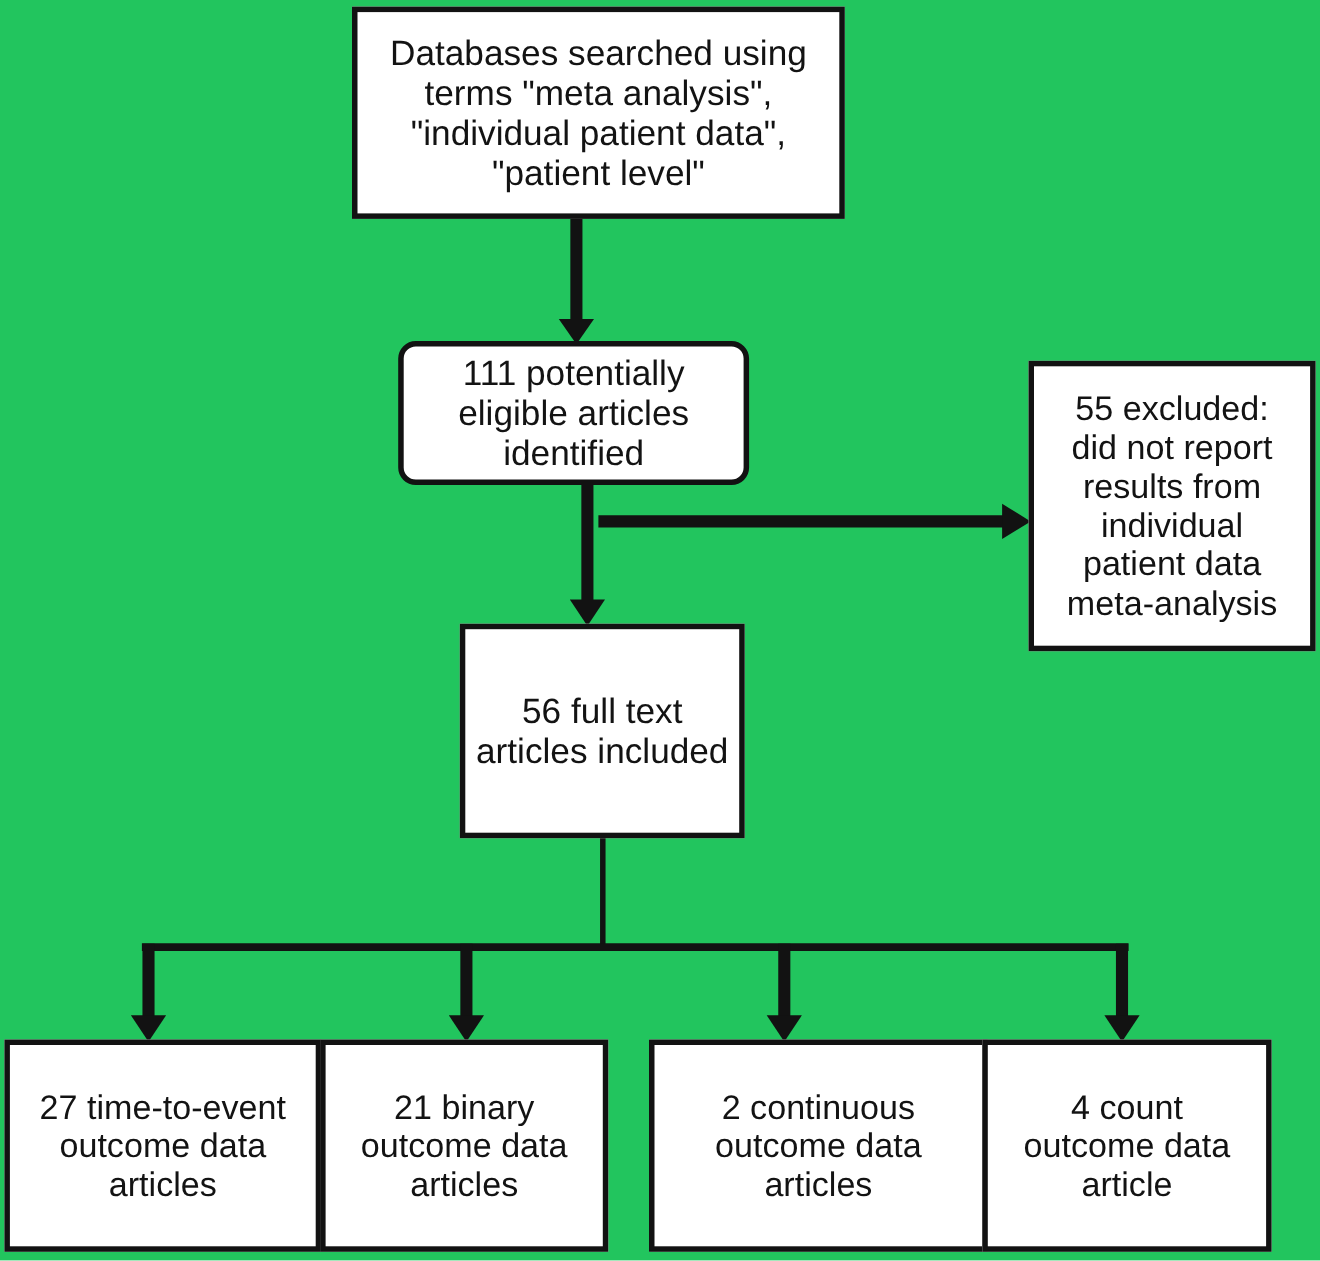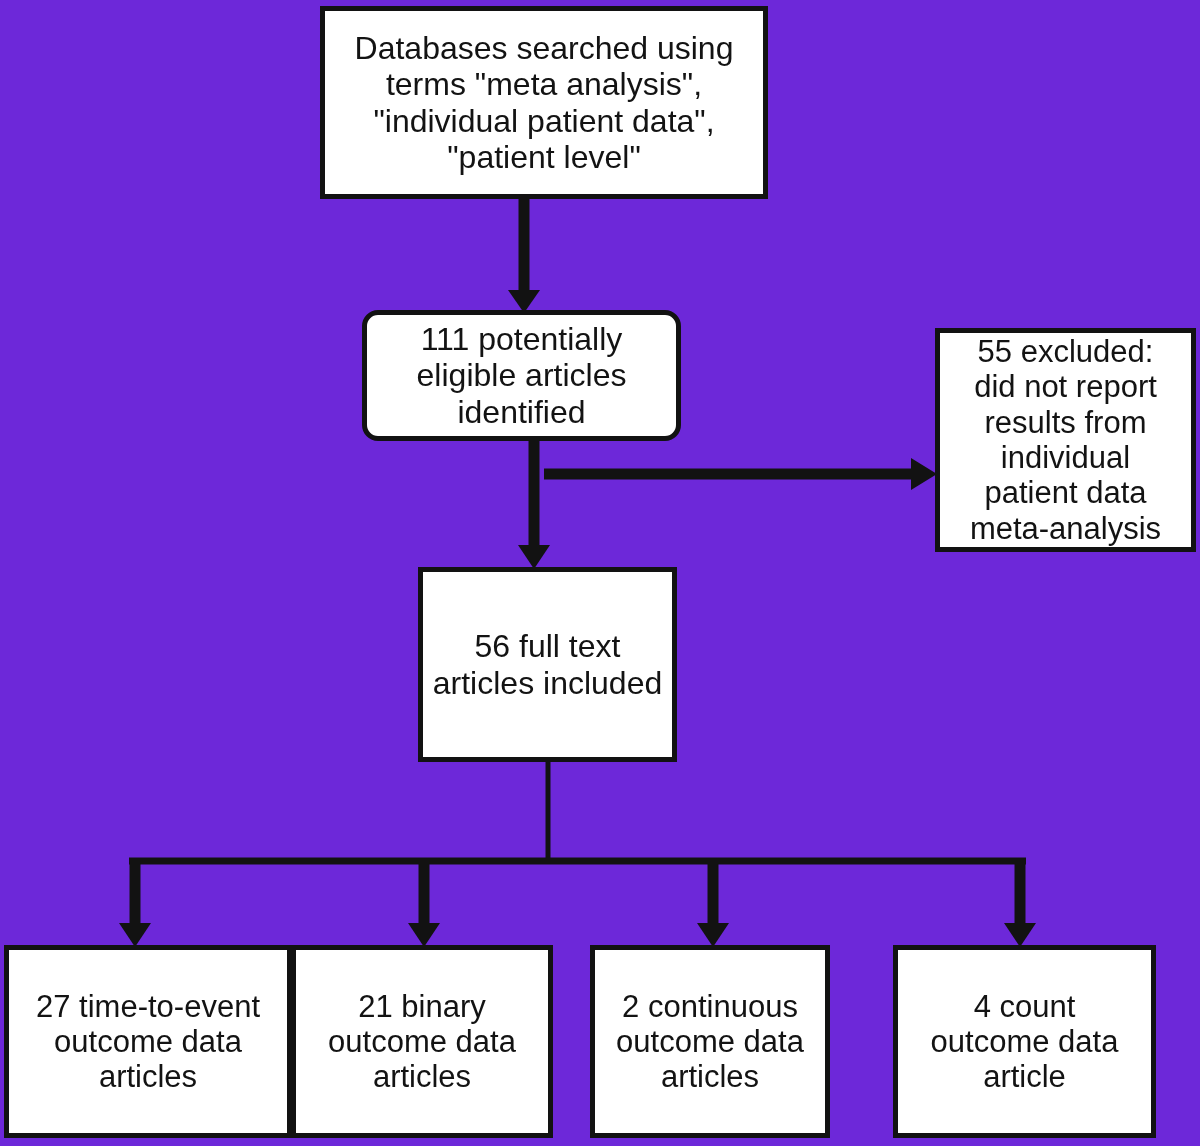--- a/index.html
+++ b/index.html
@@ -4,21 +4,21 @@
 <style>
   html, body {
     margin: 0;
     padding: 0;
     background: #ffffff;
   }
   .stage {
     position: relative;
     width: 1200px;
     height: 1146px;
-    background: #6d28d9;
+    background: #22c55e;
     overflow: hidden;
     font-family: "Liberation Sans", sans-serif;
   }
   .connectors {
     position: absolute;
     left: 0;
     top: 0;
     z-index: 0;
   }
   .node {
@@ -35,25 +35,25 @@
   .node .label {
     white-space: pre-line;
     color: #131313;
     font-size: 32px;
     line-height: 1.14;
     letter-spacing: 0px;
   }
   
   #node-search       { left: 320px; top: 6px;   width: 448px; height: 193px; }
   #node-eligible     { left: 362px; top: 310px; width: 319px; height: 131px; border-radius: 16px; }
-  #node-excluded     { left: 935px; top: 328px; width: 261px; height: 224px; }
+  #node-excluded     { left: 935px; top: 328px; width: 261px; height: 264px; }
   #node-fulltext     { left: 418px; top: 567px; width: 259px; height: 195px; }
   #node-timetoevent  { left: 4px;   top: 945px; width: 288px; height: 193px; }
   #node-binary       { left: 291px; top: 945px; width: 262px; height: 193px; }
-  #node-continuous   { left: 590px; top: 945px; width: 240px; height: 193px; }
+  #node-continuous   { left: 590px; top: 945px; width: 308px; height: 193px; }
   #node-count        { left: 893px; top: 945px; width: 263px; height: 193px; }
   #node-timetoevent .label,
   #node-binary .label,
   #node-continuous .label,
   #node-count .label,
   #node-excluded .label { font-size: 31px; }
 </style>
 </head>
 <body>
 

